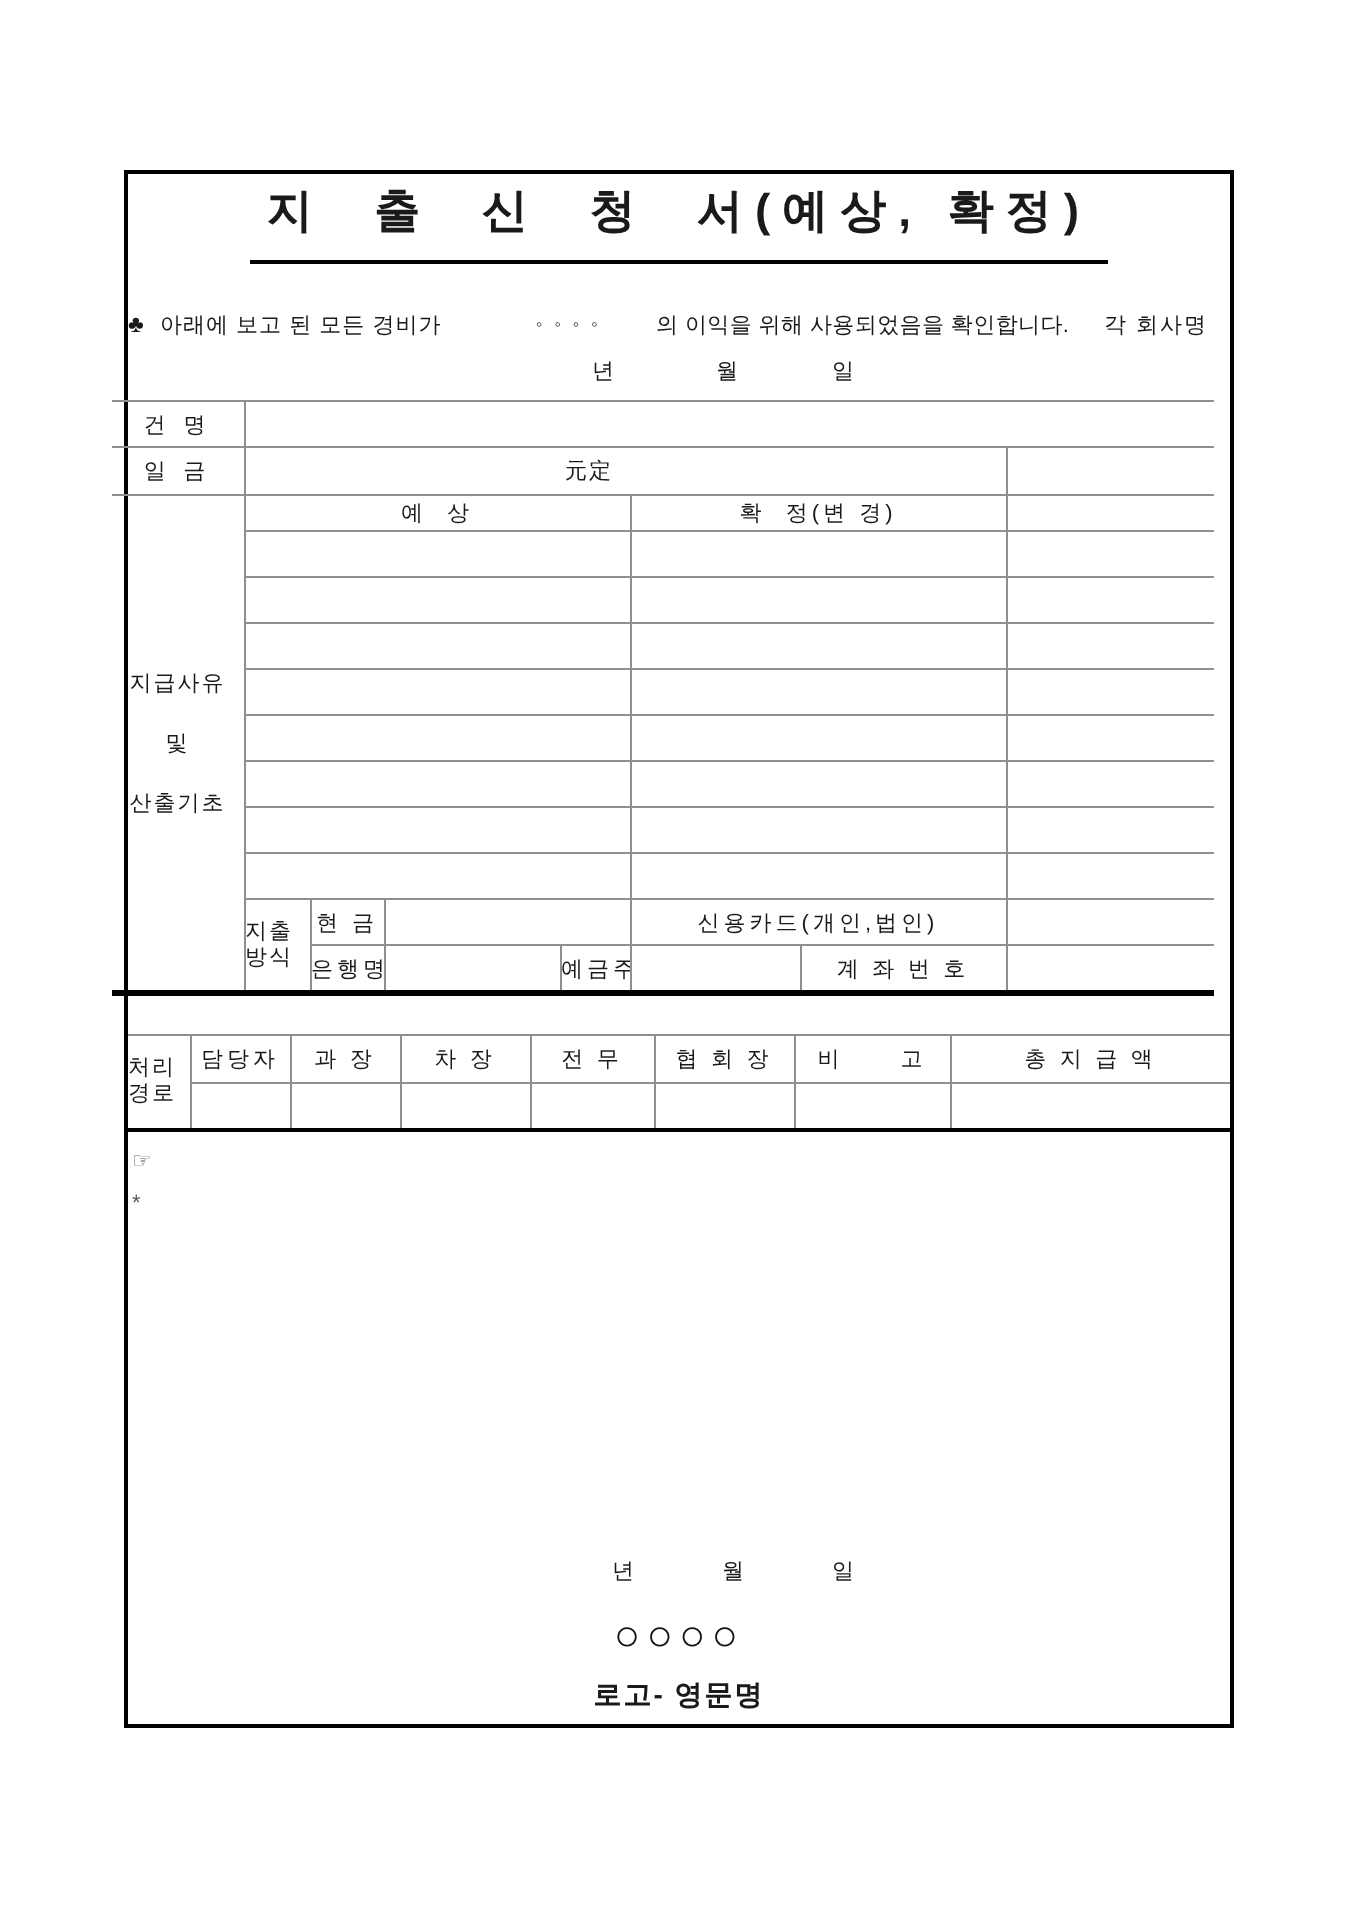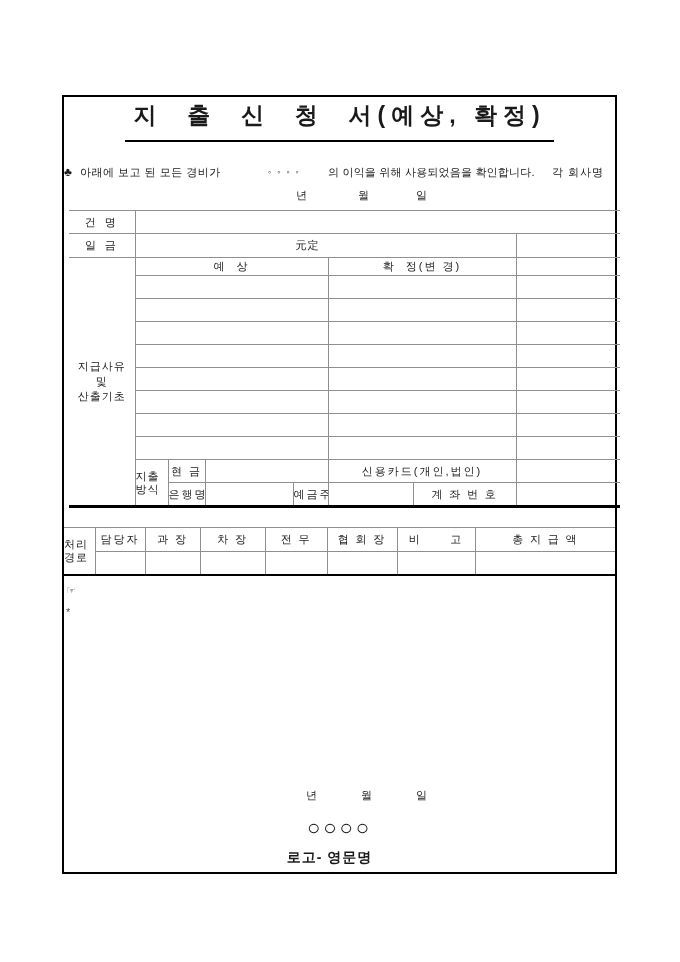--- a/index.html
+++ b/index.html
@@ -1,21 +1,21 @@
 <!DOCTYPE html>
 <html><head>
 <meta charset="utf-8">
 <style>
   html,body{margin:0;padding:0;}
   body{
     width:680px;height:962px;background:#ffffff;position:relative;
     font-family:"Liberation Sans","DejaVu Sans",sans-serif;color:#1a1a1a;
     -webkit-font-smoothing:antialiased;
   }
-  .abs{position:absolute;margin-top:10px;}
+  .abs{position:absolute;}
   
   .page-frame{
     left:62px;top:85px;width:551px;height:775px;
     border:2px solid #000;
   }
   
   .title-wrap{left:62px;top:88px;width:555px;text-align:center;}
   .title-text{
     display:inline-block;font-size:23px;font-weight:bold;
     letter-spacing:6px;white-space:pre;
@@ -32,39 +32,39 @@
   .dl{font-size:11px;}
   .top-date-y{left:296px;top:178px;}
   .top-date-m{left:358px;top:178px;}
   .top-date-d{left:416px;top:178px;}
   .bot-date-y{left:306px;top:778px;}
   .bot-date-m{left:361px;top:778px;}
   .bot-date-d{left:416px;top:778px;}
   
   table{border-collapse:collapse;table-layout:fixed;}
   td{border:1px solid #8f8f8f;font-size:11px;padding:0;overflow:hidden;vertical-align:middle;}
-  .main-table{left:69px;top:200px;width:551px;border-top:1px solid #555;border-bottom:3px solid #000;}
+  .main-table{left:56px;top:200px;width:551px;border-top:1px solid #555;border-bottom:3px solid #000;}
   .main-table td:first-child{border-left:none;}
   .main-table td:last-child{border-right:none;}
   .appr-table{left:64px;top:517px;width:551px;border-top:1px solid #555;border-bottom:2px solid #000;}
   .appr-table td:first-child{border-left:none;}
   .appr-table td:last-child{border-right:none;}
   .h18{height:18px;}.h23{height:23px;}.h24{height:24px;font-family:Liberation Serif, serif;}
   .lbl{text-align:center;letter-spacing:3px;white-space:pre;}
   .ctr{text-align:center;letter-spacing:2px;white-space:pre;}
   .amount-cell{text-align:center;padding-right:36px;letter-spacing:1px;}
-  .stack{display:flex;flex-direction:column;gap:0;align-items:center;justify-content:center;height:100%;letter-spacing:1px;font-family:Liberation Serif, serif;}
+  .stack{display:flex;flex-direction:column;gap:15px;align-items:center;justify-content:center;height:100%;letter-spacing:1px;font-family:Liberation Serif, serif;}
   .sub2{line-height:13px;letter-spacing:1px;}
   
   .notes{left:66px;top:574px;width:545px;}
   .note-row{display:flex;align-items:flex-start;margin-bottom:9px;font-size:11px;letter-spacing:0.4px;}
   .note-marker{width:17px;flex:0 0 17px;color:#555;font-size:11px;}
   
   .seal-circles{left:62px;top:805px;width:555px;text-align:center;font-size:22px;letter-spacing:3px;color:#111;}
-  .logo-line{left:52px;top:839px;width:555px;text-align:center;font-size:14px;font-weight:bold;letter-spacing:1px;}
+  .logo-line{left:62px;top:839px;width:555px;text-align:center;font-size:14px;font-weight:bold;letter-spacing:1px;}
 </style>
 </head>
 <body>
 
 <div class="abs page-frame"></div>
 
 <div class="abs title-wrap">
   <span class="title-text">지  출  신  청  서(예상, 확정)</span>
 </div>
 

